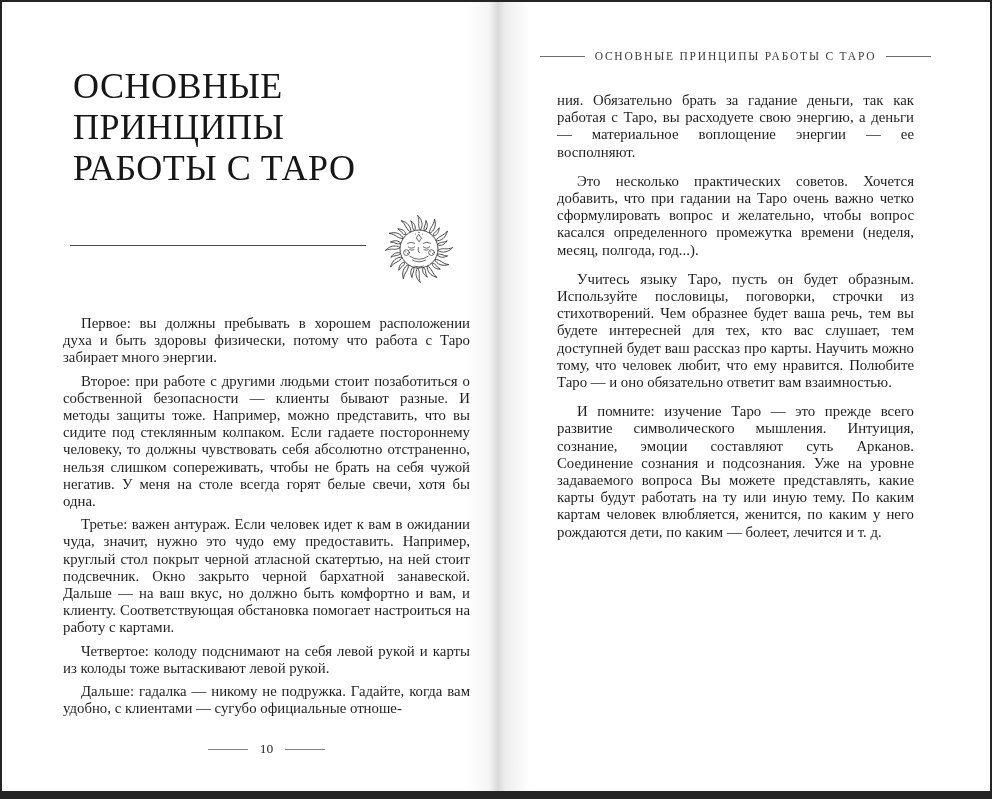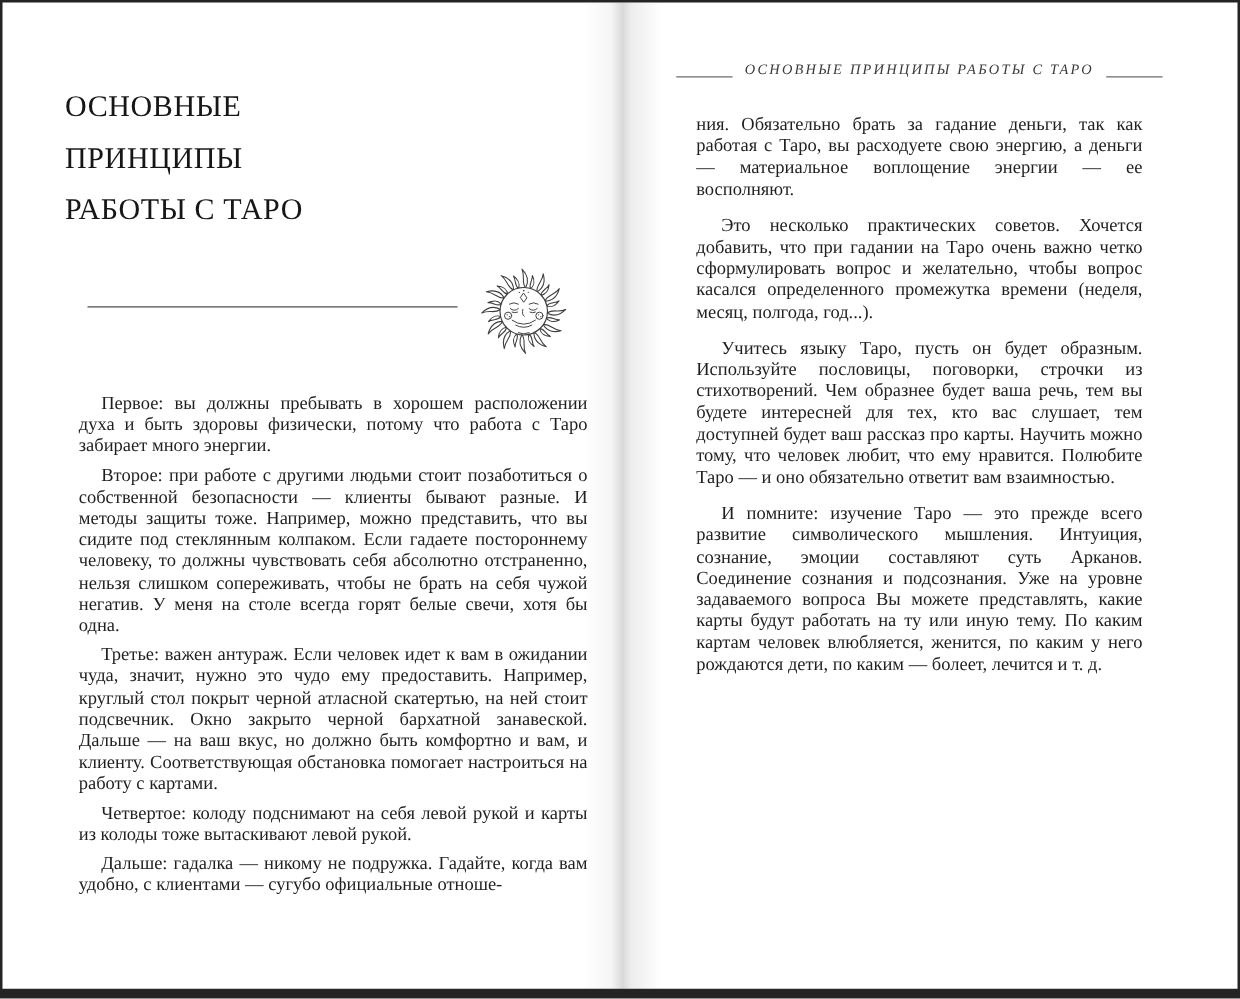--- a/index.html
+++ b/index.html
@@ -16,22 +16,22 @@
     position:absolute;left:466px;top:2px;bottom:8px;width:64px;z-index:3;
     background:linear-gradient(90deg,rgba(0,0,0,0) 0%,rgba(0,0,0,0.04) 36%,
       rgba(0,0,0,0.15) 50%,rgba(0,0,0,0.07) 61%,rgba(0,0,0,0) 100%);
   }
   .page{position:absolute;top:0;bottom:0;}
   .page-left{left:0;width:497px;}
   .page-right{left:497px;right:0;}
 
   
   .chapter-title{
-    position:absolute;left:52px;top:66px;margin:0;width:420px;
-    font-size:24px;line-height:41px;font-weight:400;letter-spacing:0.5px;
+    position:absolute;left:73px;top:66px;margin:0;width:420px;
+    font-size:36px;line-height:41px;font-weight:400;letter-spacing:0.5px;
     color:#161616;
   }
   .chapter-title span{display:block;}
   .title-rule{
     position:absolute;left:70px;top:245px;width:296px;height:1px;
     background:#4c4c4c;
   }
   .sun{position:absolute;left:376px;top:203px;width:86px;height:92px;}
 
   .body-col{
@@ -45,21 +45,21 @@
   .folio{
     position:absolute;left:63px;top:741px;width:407px;
     display:flex;align-items:center;justify-content:center;gap:12px;
     font-size:13.5px;color:#2a2a2a;
   }
   .folio .dash{width:40px;height:1px;background:#818181;}
 
   
   .running-header{
     position:absolute;left:48px;top:50px;width:381px;
-    display:flex;align-items:flex-end;justify-content:center;gap:10px;font-style:italic;
+    display:flex;align-items:center;justify-content:center;gap:10px;
   }
   .running-header .rule{flex:0 0 45px;height:1px;background:#6d6d6d;}
   .running-header .rh-text{
     font-size:11.5px;letter-spacing:1.8px;color:#3a3a3a;white-space:nowrap;
   }
   .body-col-right{
     position:absolute;left:48px;top:80px;width:381px;
     font-size:14.8px;line-height:17.2px;text-align:justify;
   }
   .body-col-right p{margin:12px;text-indent:20px;}
@@ -139,20 +139,25 @@
     </svg>
 
     <div class="body-col">
       <p class="lead-para"><b>Первое:</b><span> вы должны пребывать в хорошем расположении духа и быть здоровы физически, потому что работа с Таро забирает много энергии.</span></p>
       <p class="lead-para"><b>Второе:</b><span> при работе с другими людьми стоит позаботиться о собственной безопасности — клиенты бывают разные. И методы защиты тоже. Например, можно представить, что вы сидите под стеклянным колпаком. Если гадаете постороннему человеку, то должны чувствовать себя абсолютно отстраненно, нельзя слишком сопереживать, чтобы не брать на себя чужой негатив. У меня на столе всегда горят белые свечи, хотя бы одна.</span></p>
       <p class="lead-para"><b>Третье:</b><span> важен антураж. Если человек идет к вам в ожидании чуда, значит, нужно это чудо ему предоставить. Например, круглый стол покрыт черной атласной скатертью, на ней стоит подсвечник. Окно закрыто черной бархатной занавеской. Дальше — на ваш вкус, но должно быть комфортно и вам, и клиенту. Соответствующая обстановка помогает настроиться на работу с картами.</span></p>
       <p class="lead-para"><b>Четвертое:</b><span> колоду подснимают на себя левой рукой и карты из колоды тоже вытаскивают левой рукой.</span></p>
       <p class="lead-para"><b>Дальше:</b><span> гадалка — никому не подружка. Гадайте, когда вам удобно, с клиентами — сугубо официальные отноше-</span></p>
     </div>
 
+    <div class="folio">
+      <span class="dash"></span>
+      <span>10</span>
+      <span class="dash"></span>
+    </div>
 
   </div>
 
   <div class="gutter"></div>
 
   <div class="page page-right">
 
     <div class="running-header">
       <span class="rule"></span>
       <span class="rh-text">ОСНОВНЫЕ ПРИНЦИПЫ РАБОТЫ С ТАРО</span>

